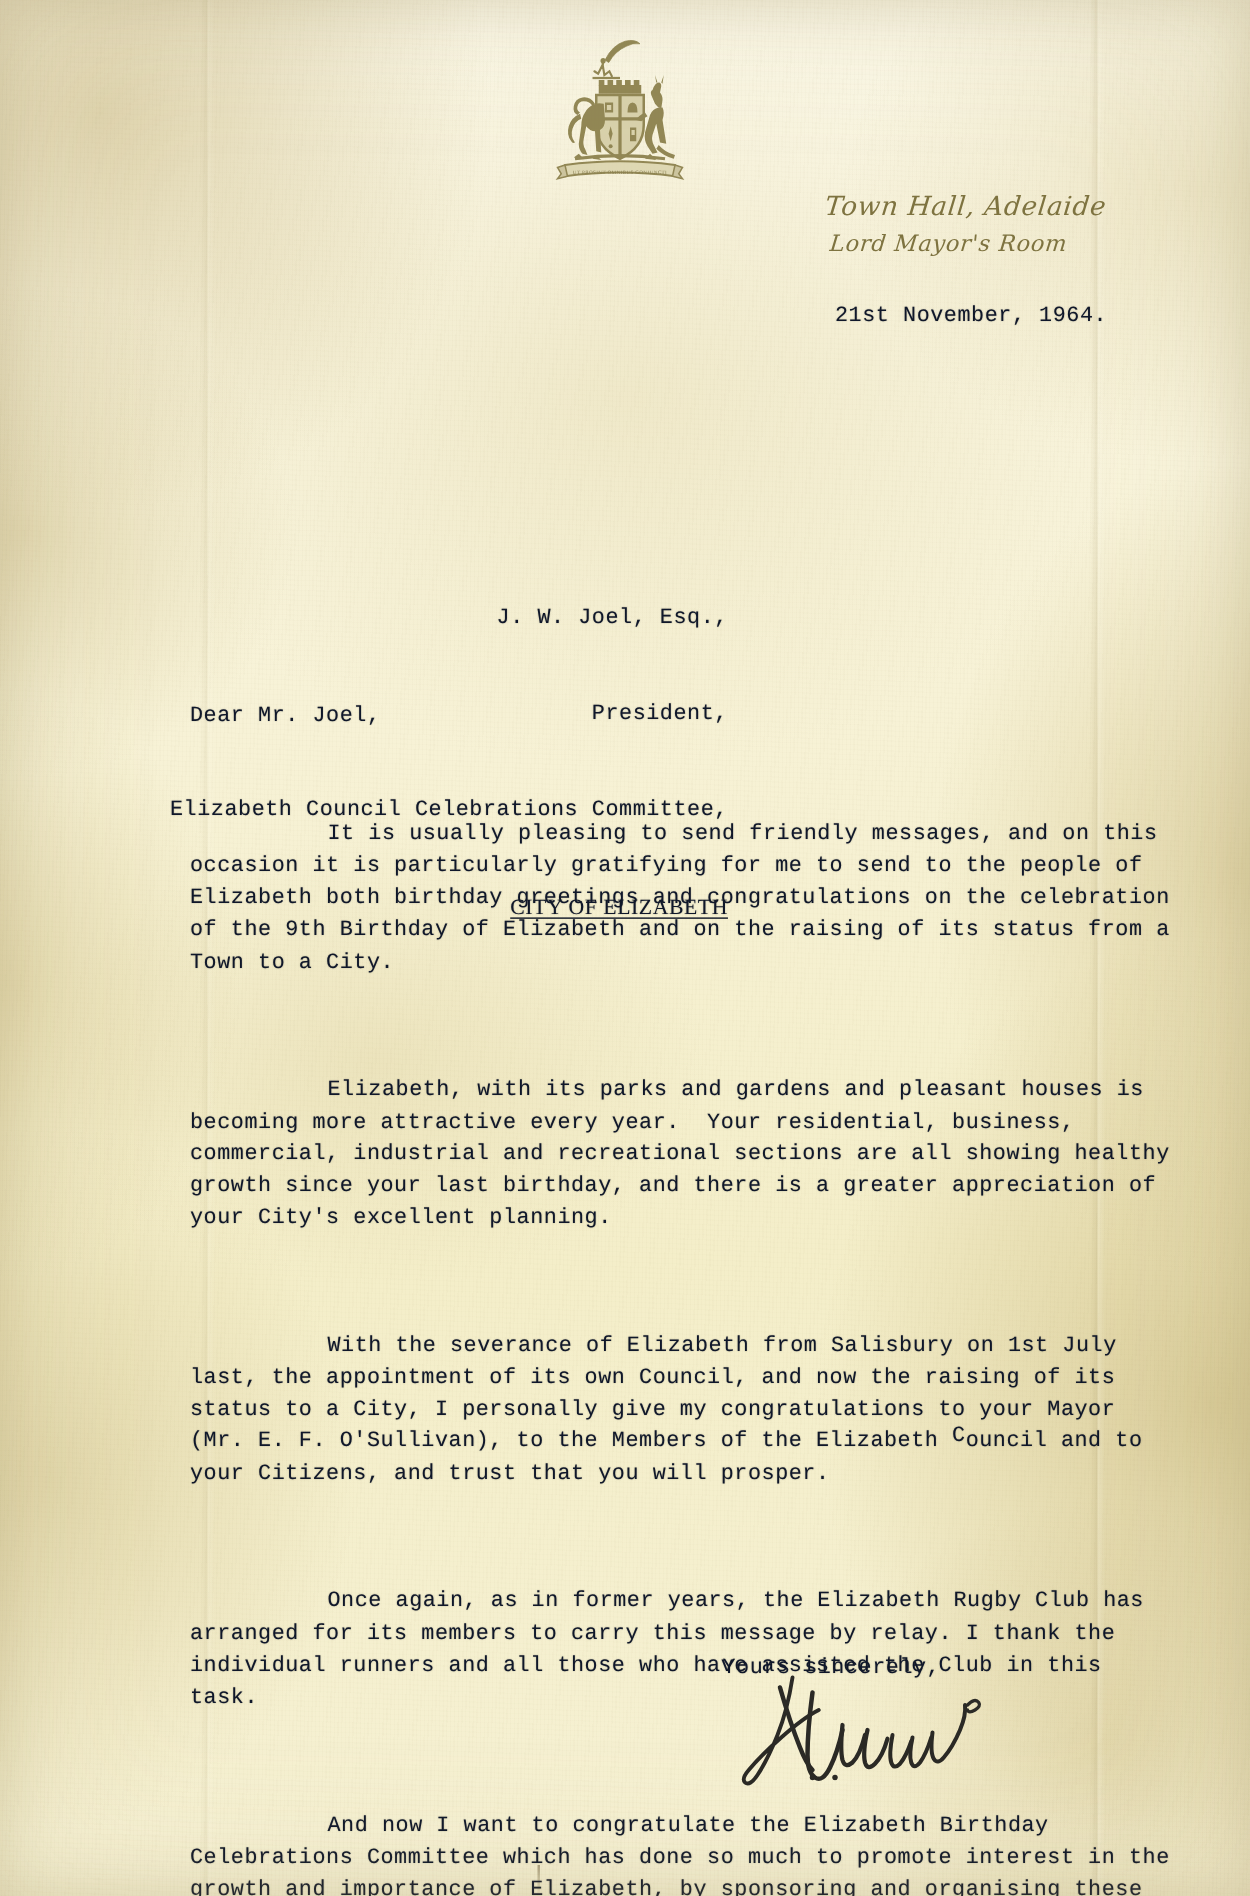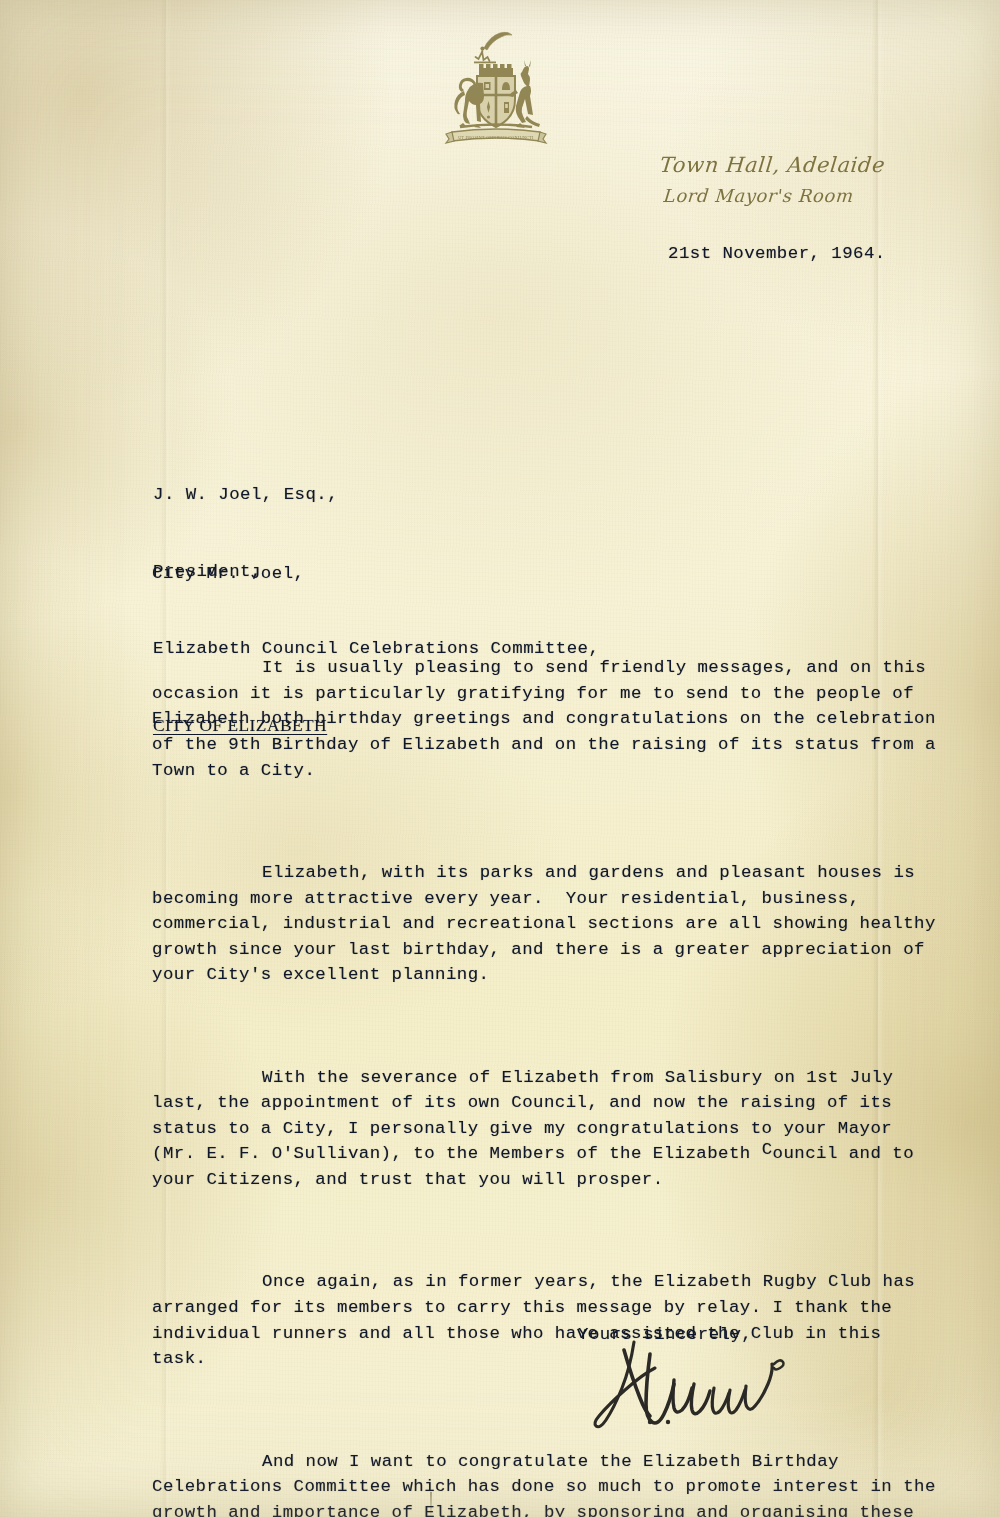--- a/index.html
+++ b/index.html
@@ -100,21 +100,21 @@
     position: absolute;
     color: #0f172a;
     font-size: 17.4px;
     line-height: 25.6px;
     letter-spacing: 0.45px;
     white-space: pre-wrap;
     text-shadow: 0 0 1.1px rgba(50,48,42,0.45);
   }
 
   .date-line  { left: 668px;  top: 241px; }
-  .address    { left: 153px;  top: 431px; }
+  .address    { left: 136px;  top: 431px; text-align: right; }
   .salutation { left: 152px;  top: 561px; }
 
   .body { left: 152px; top: 604px; width: 790px; }
   .body p {
     margin: 0 0 25.6px 0;
     text-indent: 110px;
   }
   .body p:last-child { margin-bottom: 0; }
 
   .closing  { left: 578px;  top: 1322px; }
@@ -210,21 +210,21 @@
 
   <div class="typed date-line">21st November, 1964.</div>
 
   <div class="typed address">
     <div>J. W. Joel, Esq.,</div>
     <div>President,</div>
     <div>Elizabeth Council Celebrations Committee,</div>
     <div class="u">CITY OF ELIZABETH</div>
   </div>
 
-  <div class="typed salutation">City Mr. Joel,</div>
+  <div class="typed salutation">Dear Mr. Joel,</div>
 
   <div class="typed body">
     <p>It is usually pleasing to send friendly messages, and on this occasion it is particularly gratifying for me to send to the people of Elizabeth both birthday greetings and congratulations on the celebration of the 9th Birthday of Elizabeth and on the raising of its status from a Town to a City.</p>
     <p>Elizabeth, with its parks and gardens and pleasant houses is becoming more attractive every year.  Your residential, business, commercial, industrial and recreational sections are all showing healthy growth since your last birthday, and there is a greater appreciation of your City's excellent planning.</p>
     <p><span>With the severance of Elizabeth from Salisbury on 1st July last, the appointment of its own Council, and now the raising of its status to a City, I personally give my congratulations to your Mayor (Mr. E. F. O'Sullivan), to the Members of the Elizabeth </span><span class="raised">C</span><span>ouncil and to your Citizens, and trust that you will prosper.</span></p>
     <p>Once again, as in former years, the Elizabeth Rugby Club has arranged for its members to carry this message by relay. I thank the individual runners and all those who have assisted the Club in this task.</p>
     <p>And now I want to congratulate the Elizabeth Birthday Celebrations Committee which has done so much to promote interest in the growth and importance of Elizabeth, by sponsoring and organising these annual Birthday Balls and Carnivals which measure the milestones of your City's life.</p>
     
   </div>
 

